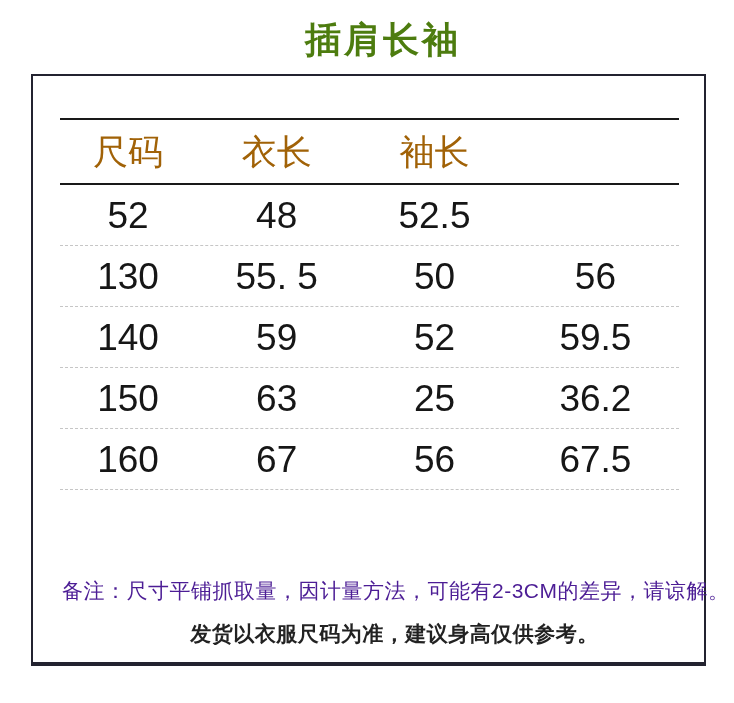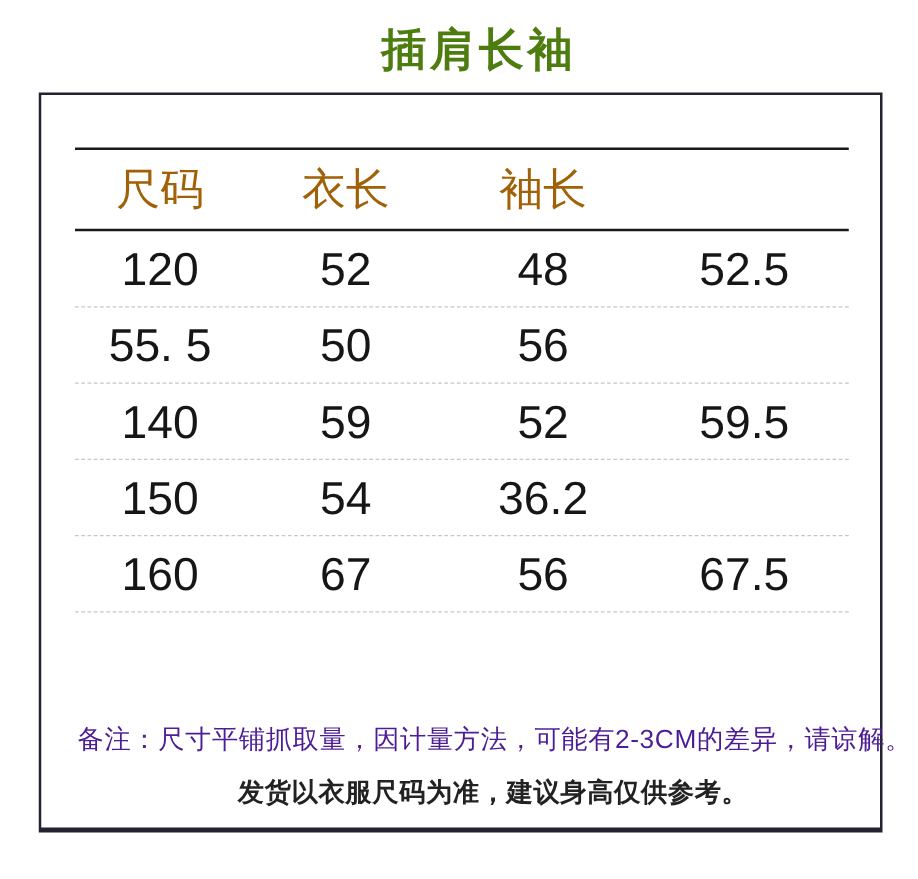--- a/index.html
+++ b/index.html
@@ -106,42 +106,43 @@
 
     <div class="size-table">
 
       <div class="grid-row header-row">
         <div class="cell">尺码</div>
         <div class="cell">衣长</div>
         <div class="cell">袖长</div>
       </div>
 
       <div class="grid-row data-row">
-        <div class="cell">120</div>
         <div class="cell">52</div>
         <div class="cell">48</div>
         <div class="cell">52.5</div>
       </div>
 
       <div class="grid-row data-row">
+        <div class="cell">130</div>
         <div class="cell">55. 5</div>
         <div class="cell">50</div>
         <div class="cell">56</div>
       </div>
 
       <div class="grid-row data-row">
         <div class="cell">140</div>
         <div class="cell">59</div>
         <div class="cell">52</div>
         <div class="cell">59.5</div>
       </div>
 
       <div class="grid-row data-row">
         <div class="cell">150</div>
-        <div class="cell">54</div>
+        <div class="cell">63</div>
+        <div class="cell">25</div>
         <div class="cell">36.2</div>
       </div>
 
       <div class="grid-row data-row">
         <div class="cell">160</div>
         <div class="cell">67</div>
         <div class="cell">56</div>
         <div class="cell">67.5</div>
       </div>
 

